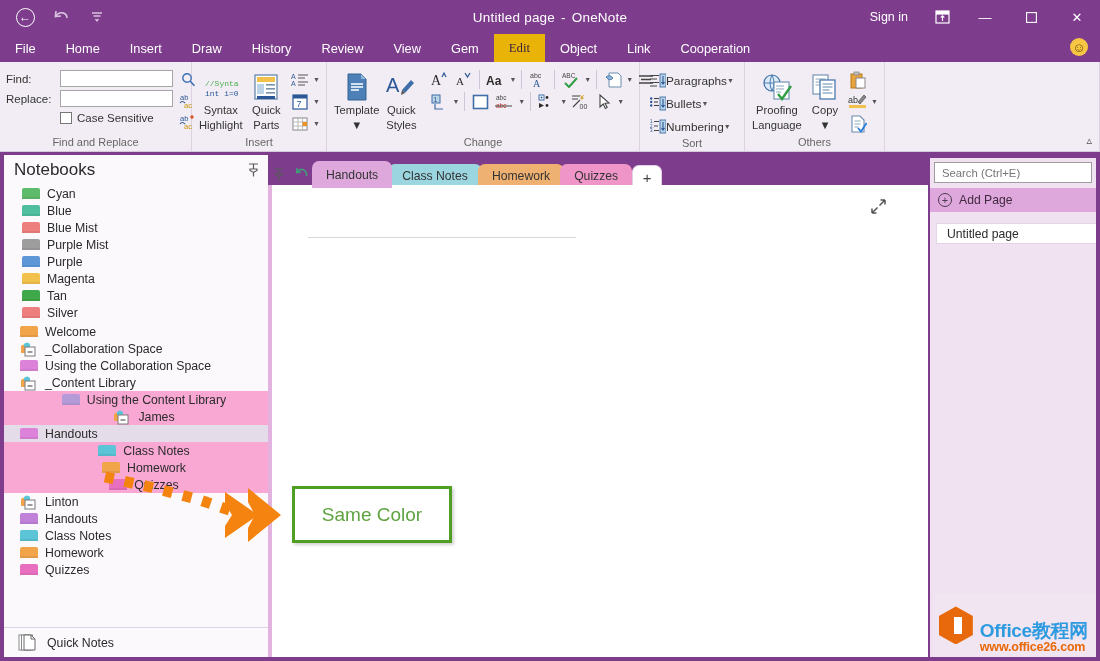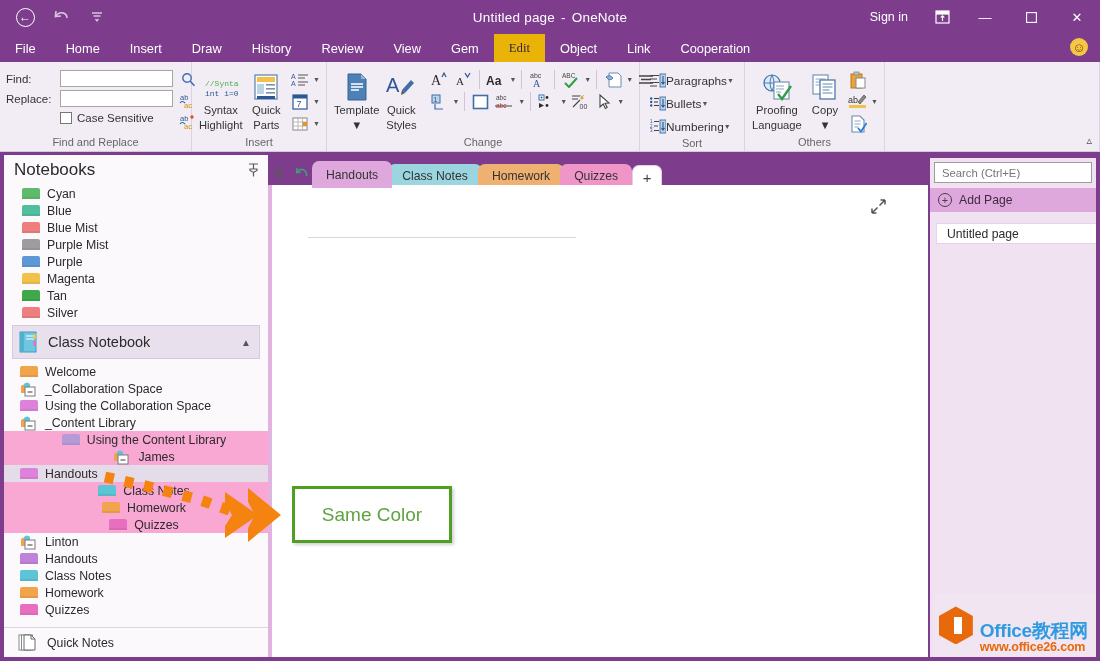--- a/index.html
+++ b/index.html
@@ -745,33 +745,20 @@
       <div class="nb-item">
         <div class="nb-swatch" style="background:#3FA84A"></div>
         <span>Tan</span>
       </div>
       <div class="nb-item">
         <div class="nb-swatch" style="background:#EE7F7F"></div>
         <span>Silver</span>
       </div>
     </div>
 
-    <div class="sec-open">
-      <div class="sec-open-left">
-        <svg width="19" height="22" viewBox="0 0 19 22">
-          <rect x="1" y="1" width="16" height="20" fill="#6EC6E0" stroke="#3E9CBF" stroke-width="1"></rect>
-          <rect x="1" y="1" width="4" height="20" fill="#4FB0D0"></rect>
-          <path d="M7 5 h8 M7 8 h8" stroke="#fff" stroke-width="1.2"></path>
-          <rect x="14.5" y="3" width="2.4" height="5" fill="#F2C14B"></rect>
-          <rect x="14.5" y="10" width="2.4" height="5" fill="#E86FC0"></rect>
-        </svg>
-        <span class="sec-open-title">Class Notebook</span>
-      </div>
-      <span class="chev">▲</span>
-    </div>
 
     <div class="sec-list">
 
       <div class="sec-row indent1">
         <div class="nb-swatch" style="background:#F2A44B"></div>
         <span>Welcome</span>
       </div>
 
       <div class="sec-row group">
         <div class="grp-icon">

